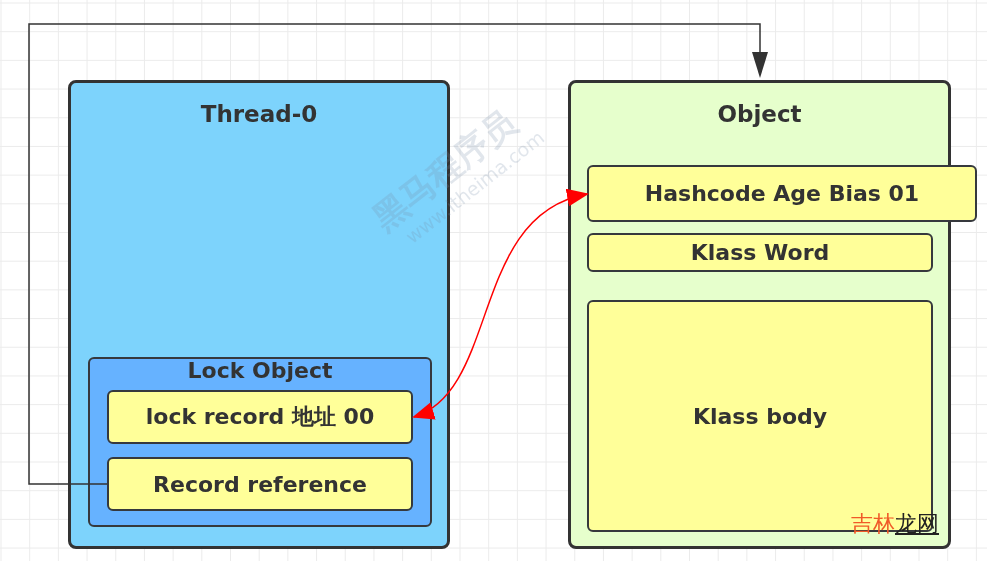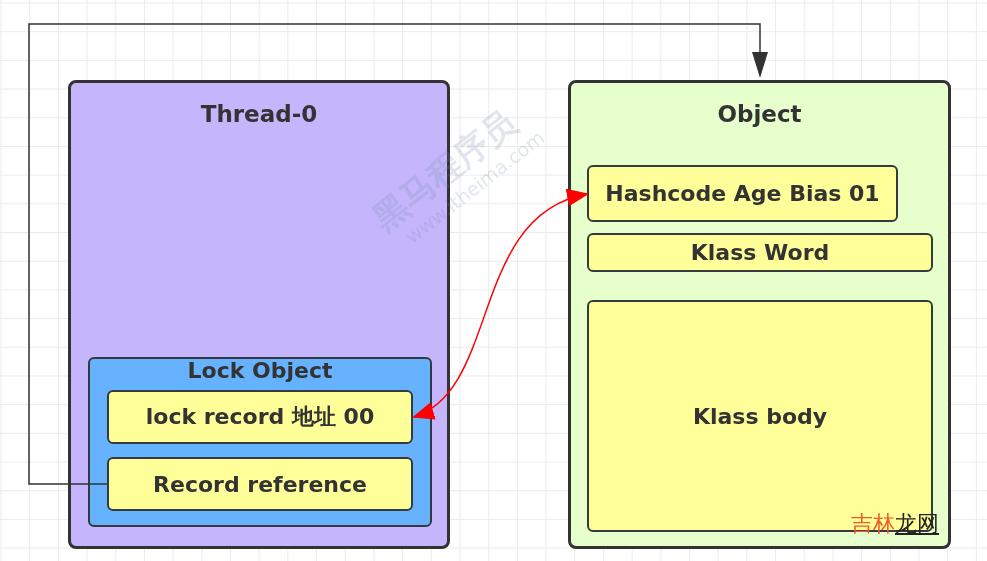--- a/index.html
+++ b/index.html
@@ -9,21 +9,21 @@
     background-image:
       linear-gradient(to right, #ebebeb 1px, transparent 1px),
       linear-gradient(to bottom, #ebebeb 1px, transparent 1px);
     background-size: 28.7px 28.7px;
     background-position: 0.5px 2.5px;
     font-family: "DejaVu Sans", sans-serif;
   }
   .box { position:absolute; box-sizing:border-box; }
   .thread {
     left:68px; top:80px; width:382px; height:469px;
-    background:#c4b5fd; border:3px solid #333333; border-radius:8px;
+    background:#7dd3fc; border:3px solid #333333; border-radius:8px;
   }
   .object {
     left:568px; top:80px; width:383px; height:469px;
     background:#e6ffcc; border:3px solid #333333; border-radius:8px;
   }
   .title {
     position:absolute; left:0; right:0; text-align:center;
     font-weight:bold; font-size:23px; color:#333333;
   }
   .lockrec {
@@ -61,21 +61,21 @@
 
 <div class="box lockrec">
   <div class="title" style="top:-1px; font-size:22px;">Lock Object</div>
 </div>
 <div class="cell" style="left:107px; top:390px; width:306px; height:54px;">lock  record 地址 00</div>
 <div class="cell" style="left:107px; top:457px; width:306px; height:54px;">Record reference</div>
 
 <div class="box object">
   <div class="title" style="top:18px;">Object</div>
 </div>
-<div class="cell" style="left:587px; top:165px; width:311px; height:57px;">Hashcode Age Bias 01</div>
+<div class="cell" style="left:587px; top:165px; width:390px; height:57px;">Hashcode Age Bias 01</div>
 <div class="cell" style="left:587px; top:233px; width:346px; height:39px;">Klass Word</div>
 <div class="cell" style="left:587px; top:300px; width:346px; height:232px;">Klass body</div>
 
 <div class="wm-text" style="left:378px; top:200px; font-size:34px; transform:rotate(-38deg);">黑马程序员</div>
 <div class="wm-text" style="left:408px; top:228px; font-size:19px; font-weight:normal; transform:rotate(-38deg);">www.itheima.com</div>
 
 <svg class="overlay" width="987" height="561">
   <defs>
     <marker id="ah-dark" markerWidth="10" markerHeight="10" refX="9" refY="5" orient="auto" markerUnits="userSpaceOnUse">
       <path d="M0,0 L10,5 L0,10 z" fill="#333333"></path>

